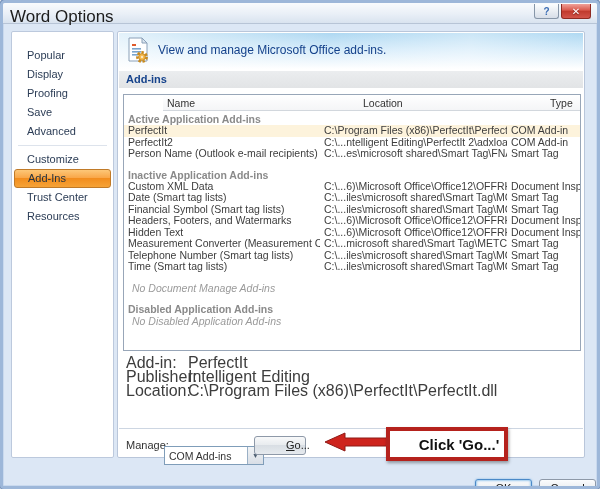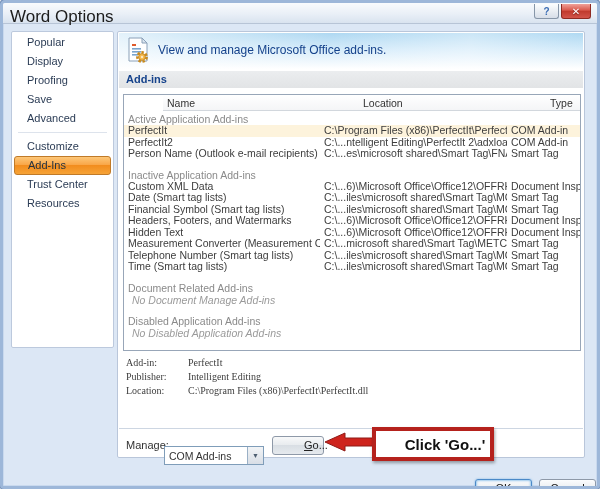--- a/index.html
+++ b/index.html
@@ -20,22 +20,22 @@
   }
   .title-text{position:absolute;left:7px;top:4px;font-size:17px;color:#1c1c1c;}
   .caption-buttons{position:absolute;right:6px;top:1px;display:flex;}
   .cap-btn{height:15px;font-size:10px;font-weight:bold;display:flex;align-items:center;justify-content:center;
     border:1px solid #8796a8;border-top:none;border-radius:0 0 3px 3px;cursor:default;}
   .help-btn{width:25px;background:linear-gradient(180deg,#fdfefe,#d7dee8);color:#3c6eb4;}
   .close-btn{width:30px;background:linear-gradient(180deg,#f0a198 0%,#d9584b 45%,#c0392c 50%,#d2544a 100%);
     color:#fff;border-color:#8e2a22;margin-left:2px;text-shadow:0 1px 1px #7a2019;}
   
   .sidebar{
-    position:absolute;left:8px;top:28px;width:103px;height:317px;
-    background:#fff;border:1px solid #bcc9dd;border-radius:2px;padding-top:1px;
+    position:absolute;left:8px;top:28px;width:103px;height:427px;
+    background:#fff;border:1px solid #bcc9dd;border-radius:2px;padding-top:14px;
   }
   .side-item{
     height:19px;line-height:18px;padding-left:13px;font-size:11px;color:#2b3c55;
     margin:0 2px;cursor:default;white-space:nowrap;
   }
   .side-item.selected{
     background:linear-gradient(180deg,#fdc778 0%,#f9a749 45%,#f28d1e 50%,#f6a337 100%);
     border:1px solid #c07a28;border-radius:3px;line-height:16px;color:#26333f;
   }
   .side-sep{height:1px;background:#dde3ec;margin:4px 6px;}
@@ -64,54 +64,54 @@
   }
   .t-headrow{display:flex;height:16px;border-bottom:1px solid #d2d7dd;align-items:center;
     background:linear-gradient(180deg,#ffffff,#f4f5f7);color:#333;margin-left:39px;}
   .t-headrow span{padding-left:4px;}
   .col-name{width:196px;flex:none;overflow:hidden;white-space:nowrap;}
   .col-loc{width:187px;flex:none;overflow:hidden;white-space:nowrap;}
   .col-type{flex:1;overflow:hidden;white-space:nowrap;}
   .t-body{padding-top:2px;}
   .group{margin-top:0;}
   .group + .group{margin-top:9px;}
-  .group-header{font-weight:normal;color:#8a8a8a;padding-left:4px;height:12px;line-height:12px;}
+  .group-header{font-weight:bold;color:#8a8a8a;padding-left:4px;height:12px;line-height:12px;}
   .t-row{display:flex;height:11.5px;line-height:11.5px;align-items:center;}
   .t-row .col-name{padding-left:4px;}
   .t-row .col-loc,.t-row .col-type{padding-left:4px;}
   .t-row.selected{background:#fdf3dc;}
   .empty-note{font-style:italic;color:#9a9a9a;padding-left:8px;height:12px;line-height:12px;}
   
-  .details{position:absolute;left:8px;top:324px;width:452px;font-size:10px;color:#3d3d3d;font-family:Liberation Serif, serif;}
+  .details{position:absolute;left:8px;top:324px;width:452px;font-size:16px;color:#3d3d3d;}
   .d-row{display:flex;height:14px;line-height:14px;}
   .d-label{width:62px;flex:none;}
   .d-desc{margin-top:9px;}
   
   .manage-divider{position:absolute;left:1px;right:1px;top:396px;height:1px;background:#cdd6e2;}
   .manage-row{position:absolute;left:0;right:0;top:402px;height:24px;font-size:11px;color:#333;}
   .manage-label{position:absolute;left:8px;top:5px;}
   .manage-select{
     position:absolute;left:46px;top:12px;width:100px;height:19px;
     border:1px solid #7f9db9;background:#fff;display:flex;align-items:center;
   }
   .manage-value{flex:1;padding-left:4px;font-size:10.5px;white-space:nowrap;overflow:hidden;}
   .dd-btn{width:16px;height:100%;border-left:1px solid #9ab0c6;
     background:linear-gradient(180deg,#f2f4f6,#d8dee6);display:flex;align-items:center;justify-content:center;
     font-size:7px;color:#4d5e70;}
   .go-btn{
-    position:absolute;left:154px;top:2px;width:52px;height:19px;
+    position:absolute;left:136px;top:2px;width:52px;height:19px;
     border:1px solid #8e99a8;border-radius:3px;
     background:linear-gradient(180deg,#f8f9fa 0%,#e9ecef 45%,#d9dee4 50%,#e6eaee 100%);
     font-size:11px;color:#222;text-align:center;line-height:17px;padding-left:31px;
   }
   .go-btn u{text-decoration:underline;}
   
   .callout-arrow{position:absolute;left:322px;top:429px;width:64px;height:20px;z-index:5;}
   .callout{
-    position:absolute;left:369px;top:424px;width:122px;height:34px;z-index:5;
+    position:absolute;left:383px;top:424px;width:122px;height:34px;z-index:5;
     background:#fff;border:4px solid #b5221d;box-shadow:1px 2px 3px rgba(0,0,0,.35);
     font-size:15px;font-weight:bold;color:#111;display:flex;align-items:center;justify-content:center;
     font-family:"Liberation Sans",sans-serif;
     padding-left:24px;
   }
   
   .btn{
     position:absolute;top:476px;width:57px;height:19px;
     border:1px solid #8e99a8;border-radius:3px;font-size:11px;color:#111;
     background:linear-gradient(180deg,#fbfcfd 0%,#eceff2 45%,#dce1e7 50%,#e8ecf0 100%);
@@ -228,21 +228,20 @@
               <div class="col-loc">C:\...iles\microsoft shared\Smart Tag\MOFL.DLL</div>
               <div class="col-type">Smart Tag</div>
             </div>
             <div class="t-row">
               <div class="col-name">Time (Smart tag lists)</div>
               <div class="col-loc">C:\...iles\microsoft shared\Smart Tag\MOFL.DLL</div>
               <div class="col-type">Smart Tag</div>
             </div>
           </div>
           <div class="group">
-            <div class="group-header">Document Related Add-ins</div>
             <div class="empty-note">No Document Manage Add-ins</div>
           </div>
           <div class="group">
             <div class="group-header">Disabled Application Add-ins</div>
             <div class="empty-note">No Disabled Application Add-ins</div>
           </div>
         </div>
     </div>
 
     <div class="details">

